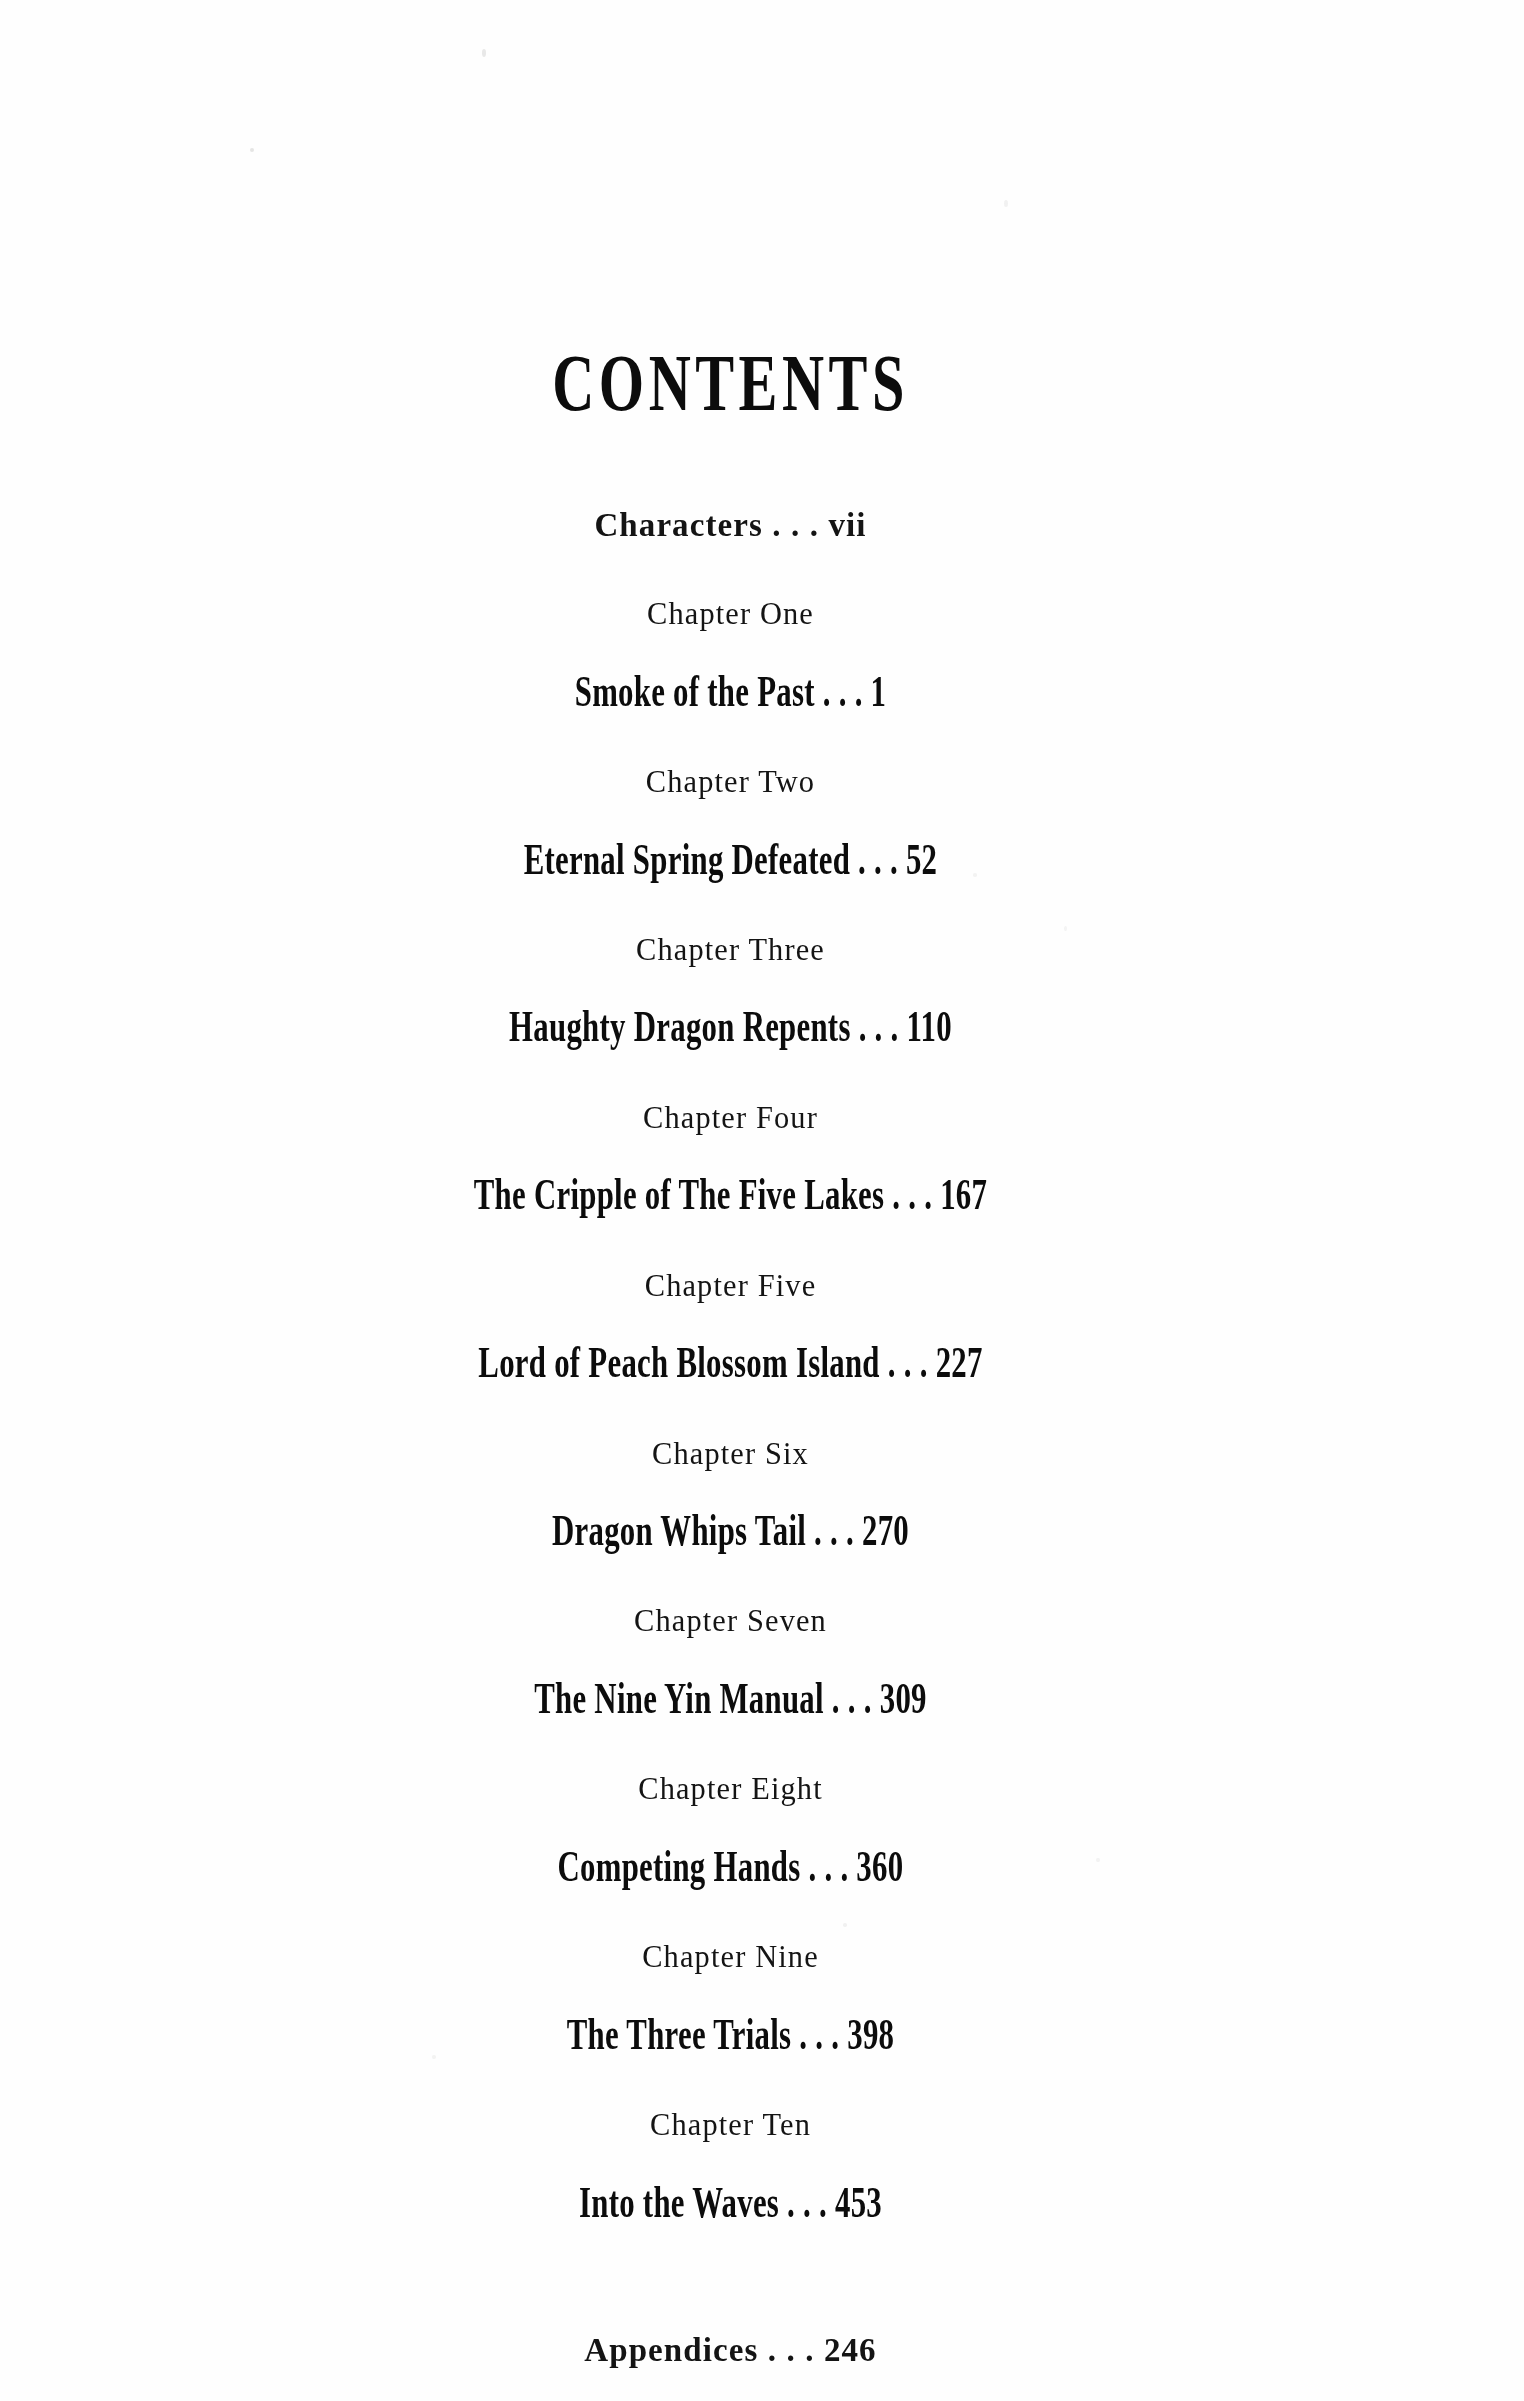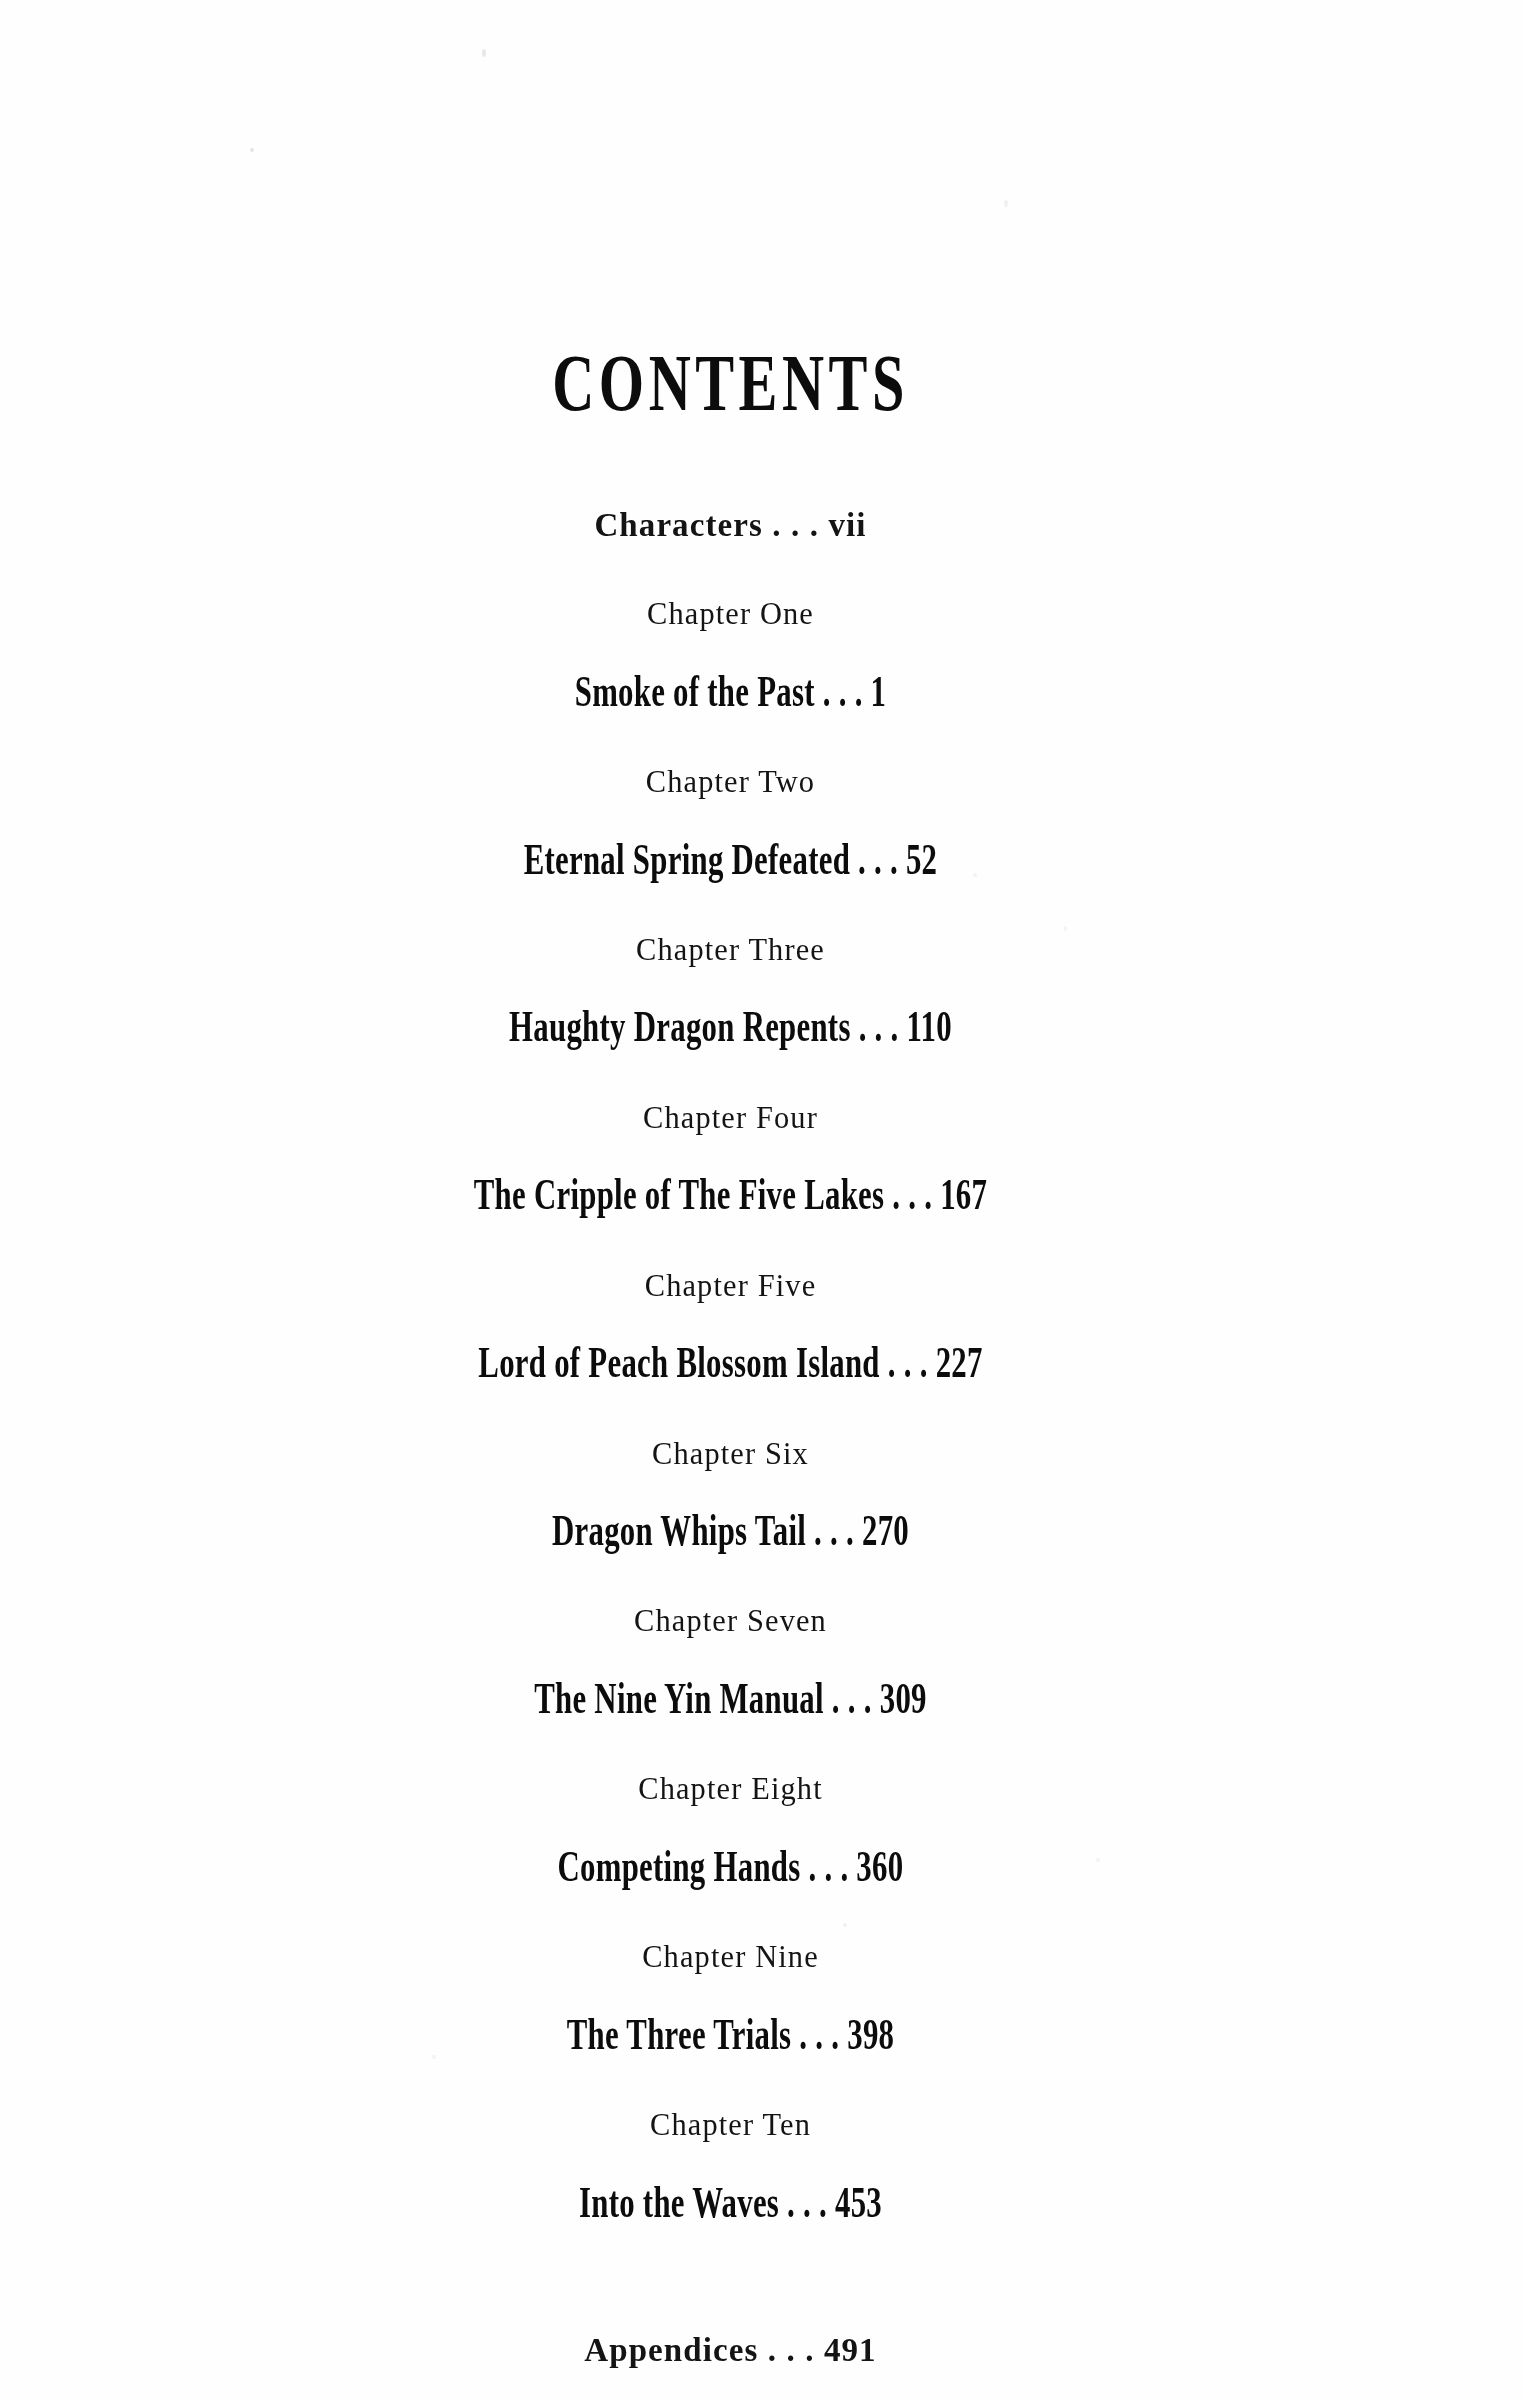--- a/index.html
+++ b/index.html
@@ -150,17 +150,17 @@
 
     <div class="chapter-label" style="top: 1772px;">Chapter Eight</div>
     <div class="chapter-title" style="top: 1845px;">Competing Hands . . . 360</div>
 
     <div class="chapter-label" style="top: 1940px;">Chapter Nine</div>
     <div class="chapter-title" style="top: 2013px;">The Three Trials . . . 398</div>
 
     <div class="chapter-label" style="top: 2108px;">Chapter Ten</div>
     <div class="chapter-title" style="top: 2181px;">Into the Waves . . . 453</div>
 
-    <div class="matter-line" style="top: 2334px;">Appendices . . . 491</div>
+    <div class="matter-line" style="top: 2334px;">Appendices . . . 246</div>
 
   </div>
 </div>
 
 
 </body></html>

